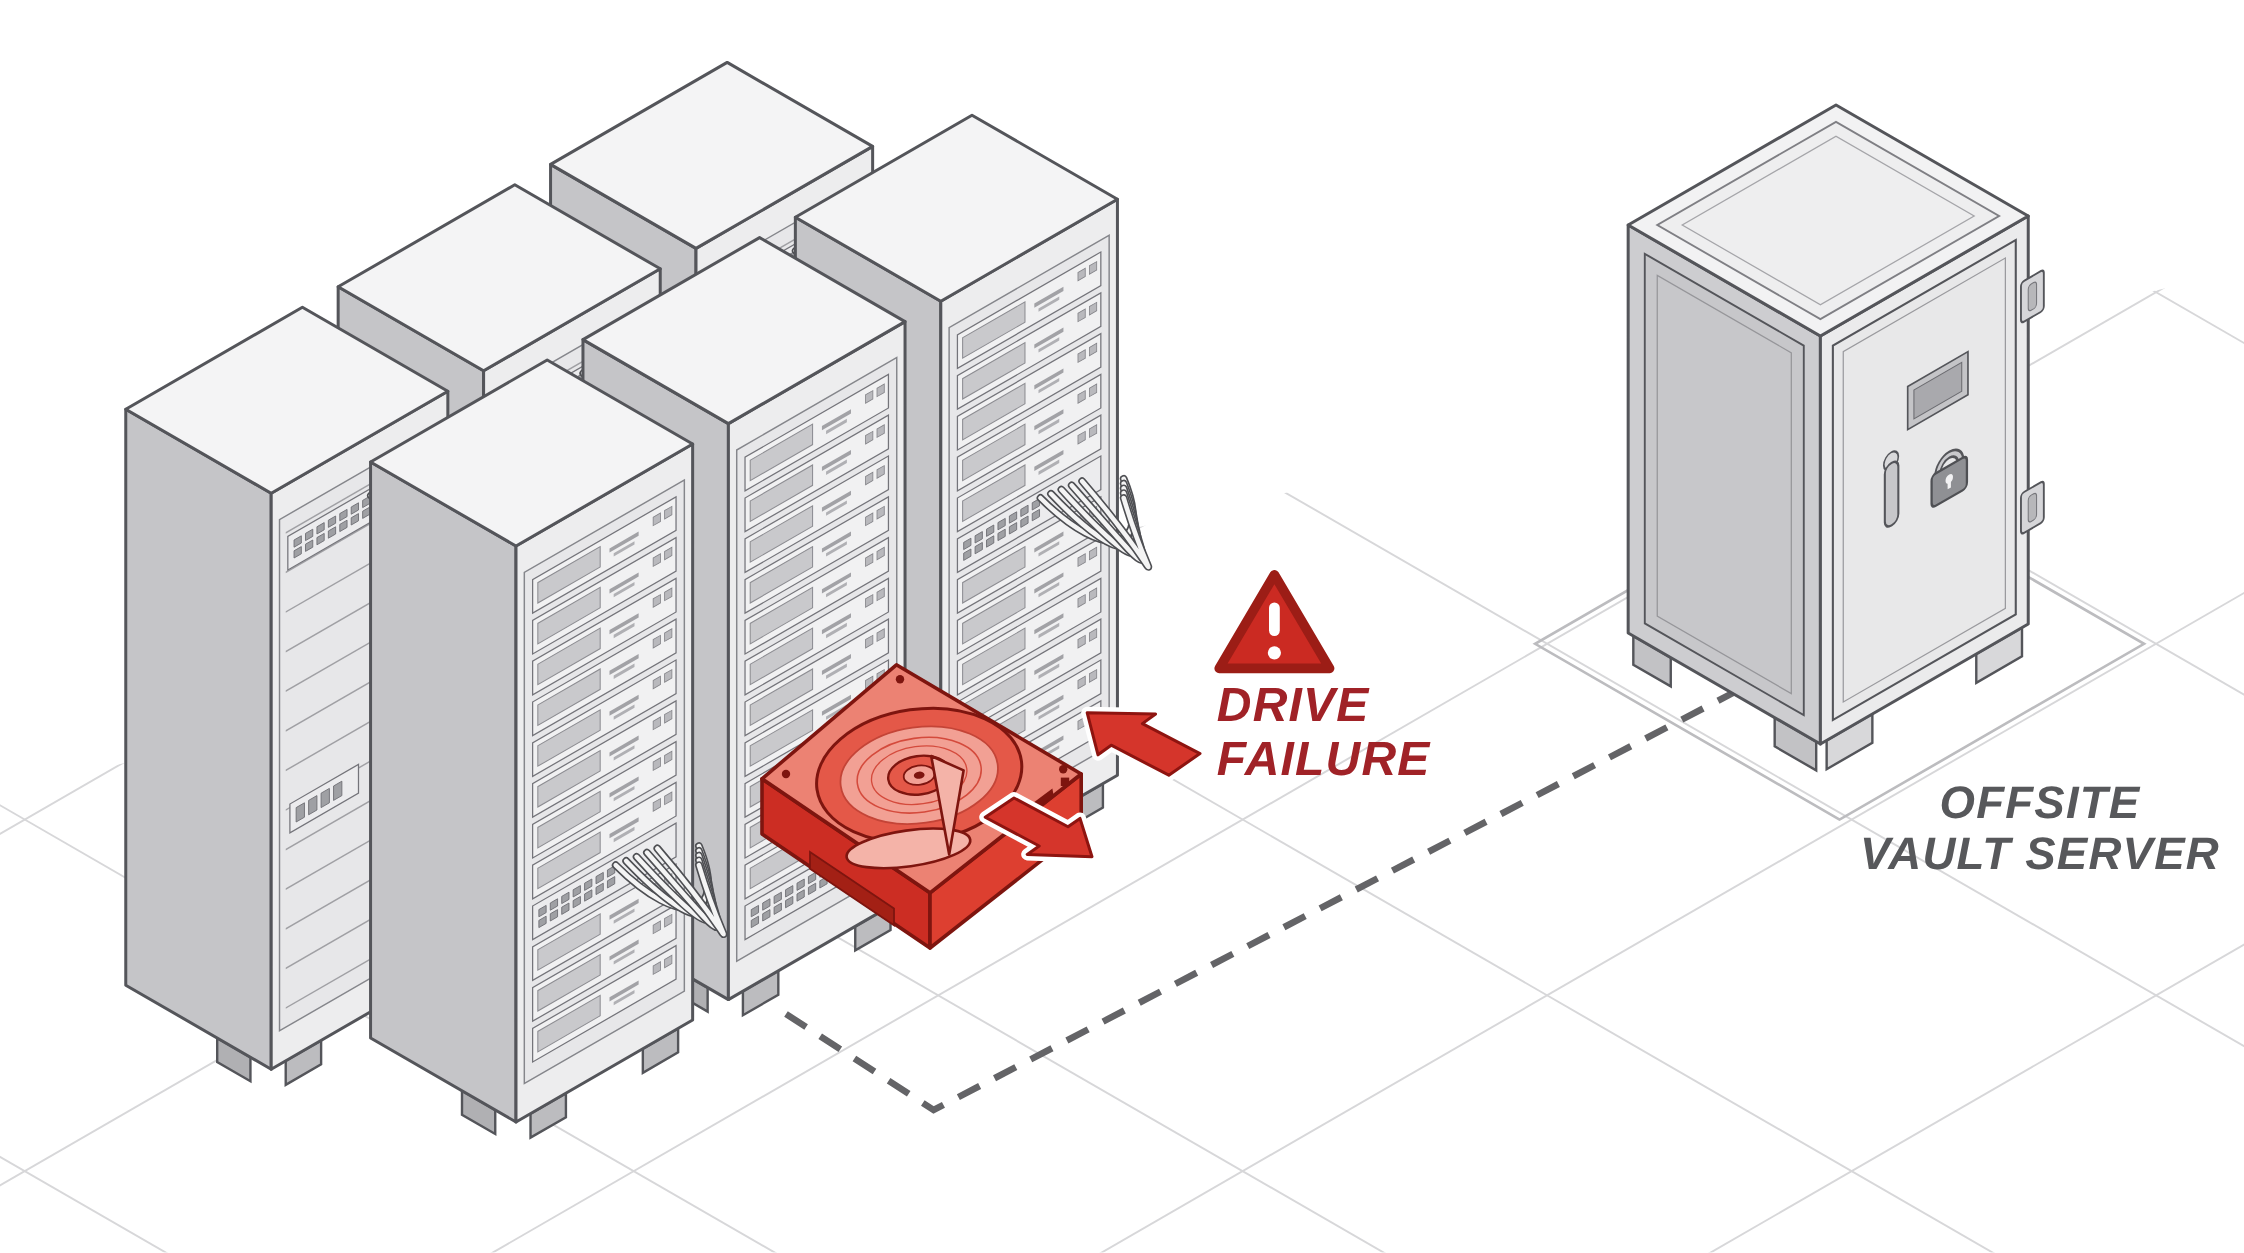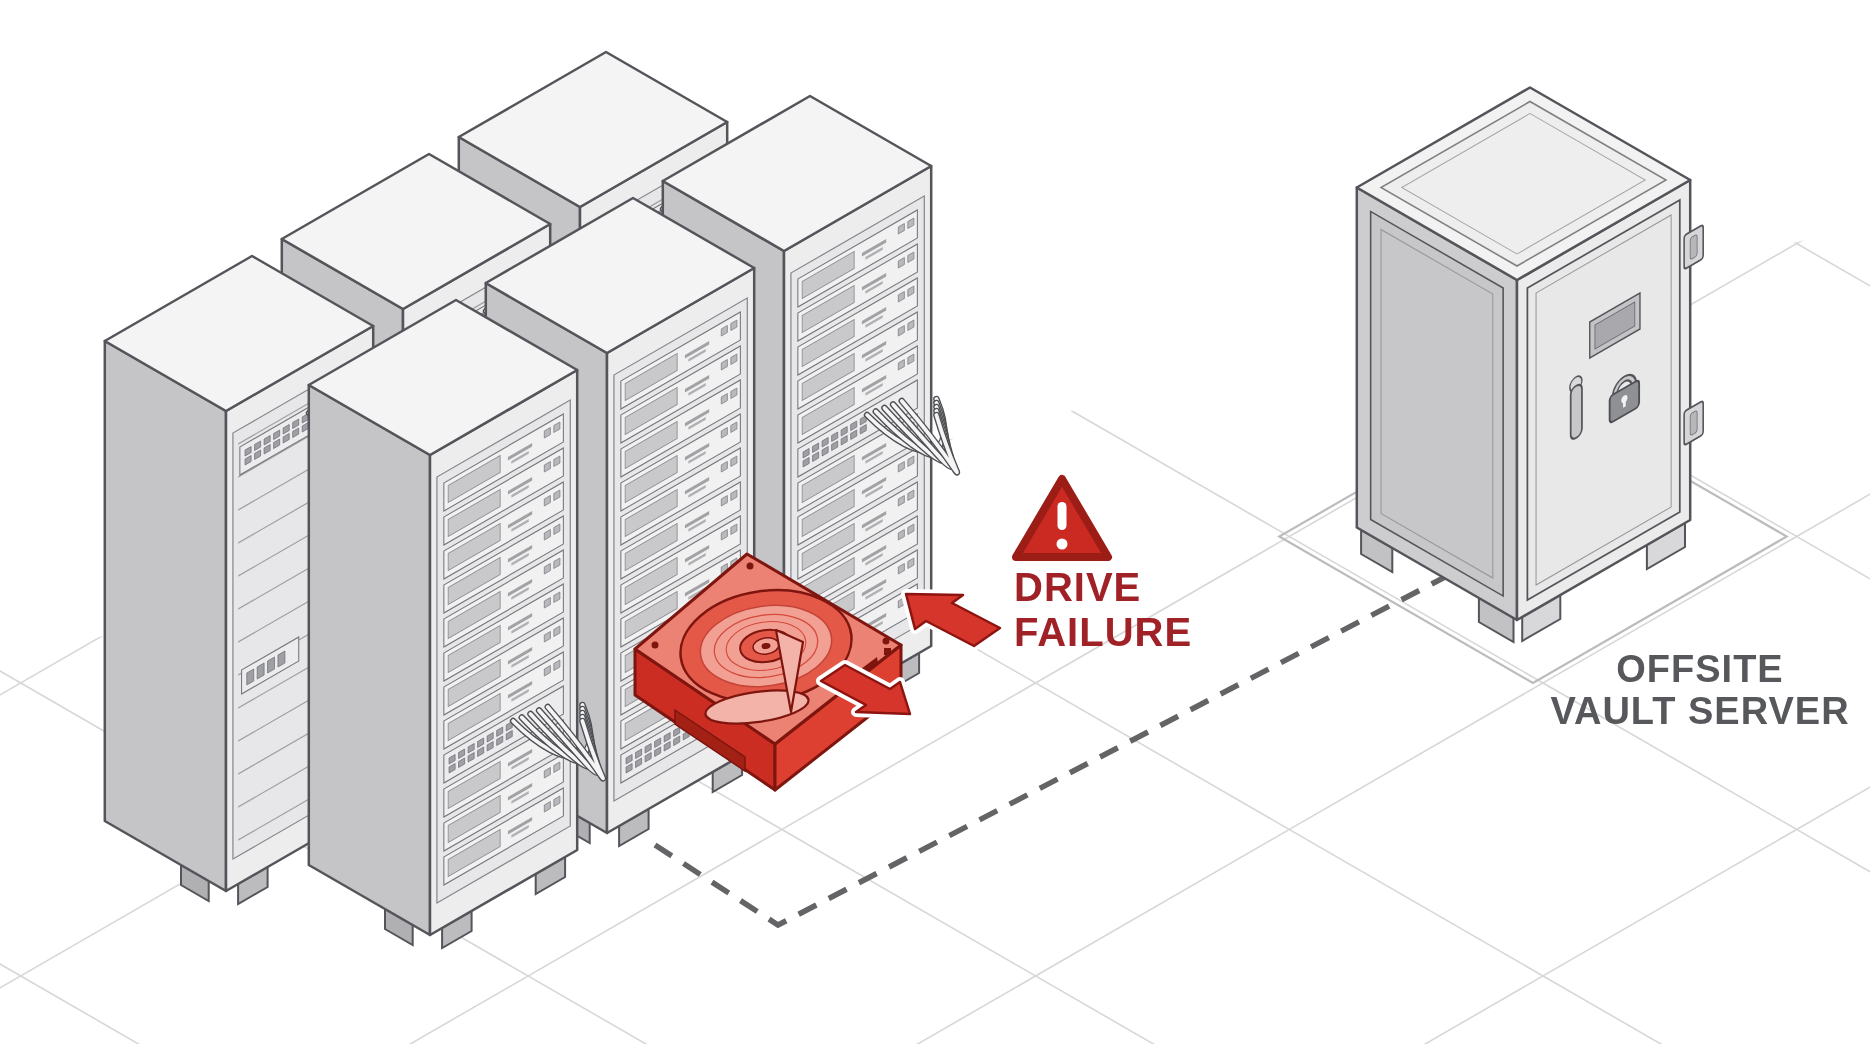--- a/index.html
+++ b/index.html
@@ -1,17 +1,17 @@
 <!DOCTYPE html>
 <html><head>
 <meta charset="utf-8">
 <style>
   html,body{margin:0;padding:0;background:#ffffff;}
   .stage{position:relative;width:1870px;height:1044px;background:#ffffff;overflow:hidden;
-         font-family:"Liberation Sans","DejaVu Sans",sans-serif;}
+         font-family:"Liberation Sans","DejaVu Sans",sans-serif;font-style:italic;}
   svg{display:block;width:1870px;height:1044px;}
   .red-label{font-family:"Liberation Sans","DejaVu Sans",sans-serif;font-weight:bold;font-size:40px;letter-spacing:1px;}
   .gray-label{font-family:"Liberation Sans","DejaVu Sans",sans-serif;font-weight:bold;font-size:38px;text-anchor:middle;letter-spacing:1px;}
 </style>
 </head>
 <body>
 
 <div class="stage">
 <svg viewBox="0 0 1870 1044">
   <defs>

